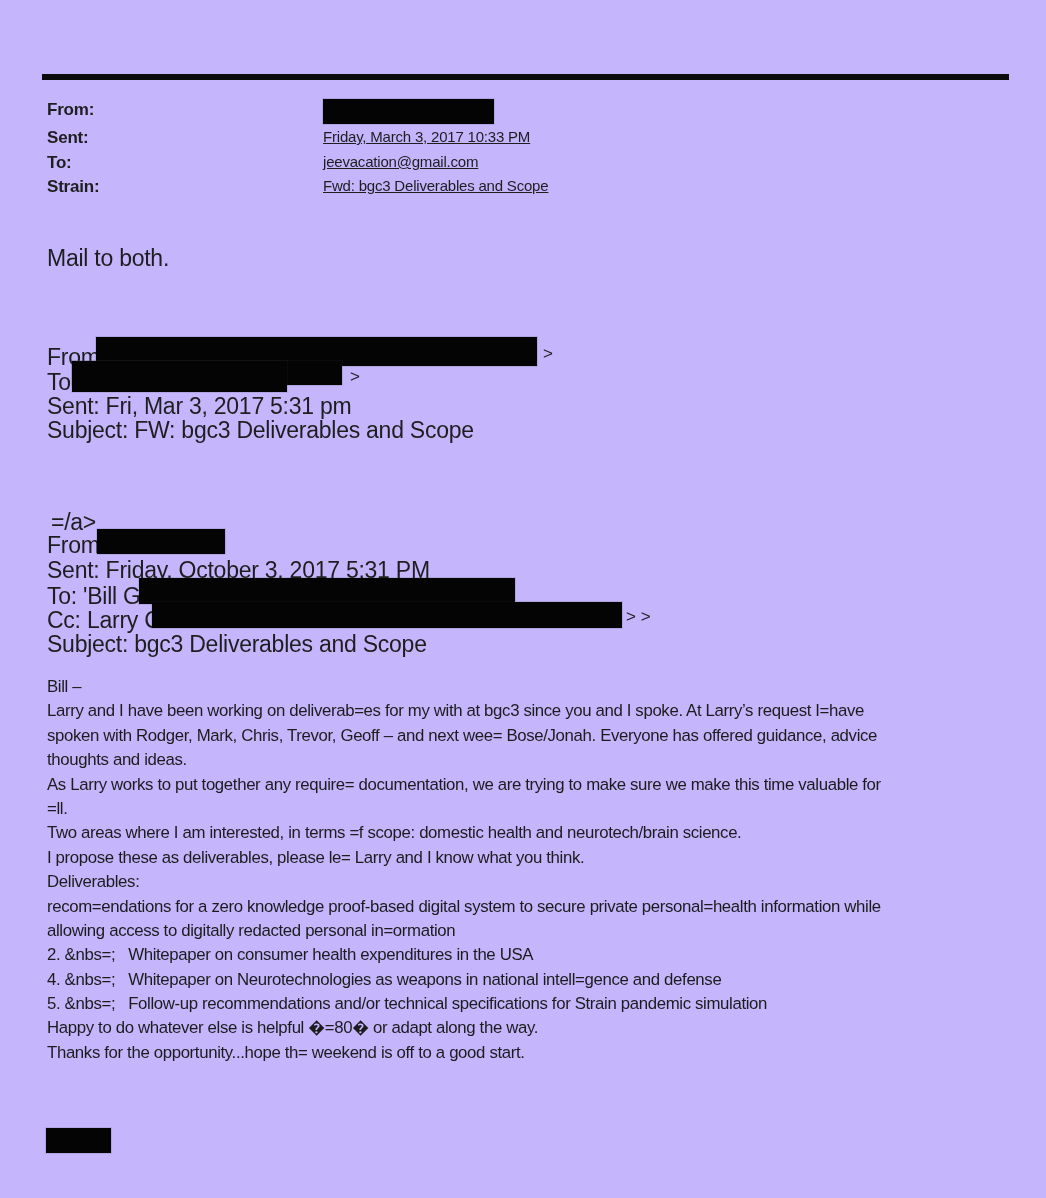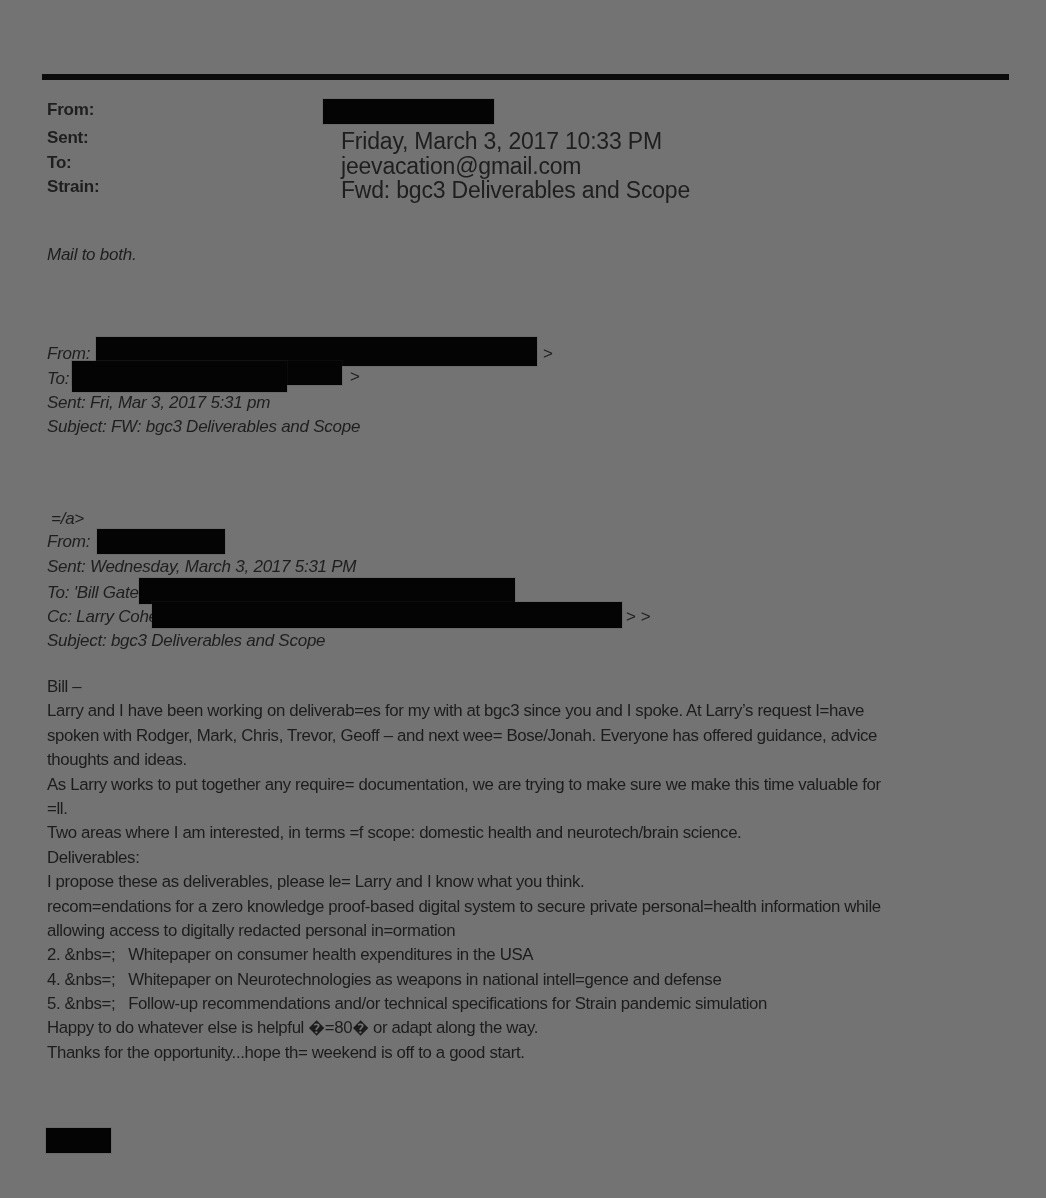--- a/index.html
+++ b/index.html
@@ -1,43 +1,43 @@
 <!DOCTYPE html>
 <html><head>
 <meta charset="utf-8">
 <style>
   html,body { margin:0; padding:0; background:#ffffff; }
   .page {
     position:relative;
     width:1046px; height:1198px;
-    background:#737373;
+    background:#c4b5fd;
     font-family:"Liberation Sans", sans-serif;
     color:#1e1e1e;
     overflow:hidden;
   }
   .rule {
     position:absolute;
     left:42px; top:74px; width:967px; height:6px;
     background:#0b0b0b;
   }
   .hdr-label {
     position:absolute; left:47px;
     font-size:17px; font-weight:bold; letter-spacing:-0.2px;
     white-space:pre;
   }
   .hdr-value {
-    position:absolute; left:341px;
-    font-size:23px; letter-spacing:-0.2px;
+    position:absolute; left:323px;
+    font-size:15px; letter-spacing:-0.2px;
     white-space:pre;
+    text-decoration:underline;
   }
   .line {
     position:absolute; left:47px;
-    font-size:17px; letter-spacing:-0.25px;
+    font-size:23px; letter-spacing:-0.25px;
     white-space:pre;
-    font-style:italic;
   }
   .redaction {
     position:absolute;
     background:#040404;
     box-shadow:0 0 0 1px #3a3a3a22;
   }
   .suffix {
     position:absolute;
     font-size:17px; white-space:pre;
   }
@@ -89,42 +89,42 @@
     <div class="line" style="top:393px">Sent: Fri, Mar 3, 2017 5:31 pm</div>
     <div class="line" style="top:417px">Subject: FW: bgc3 Deliverables and Scope</div>
   </div>
 
   <div>
     <div class="line" style="top:509px; left:51px;">=/a&gt;</div>
 
     <div class="line" style="top:532px">From:</div>
     <div class="redaction" style="left:97px; top:529px; width:128px; height:25px;"></div>
 
-    <div class="line" style="top:557px">Sent: Wednesday, March 3, 2017 5:31 PM</div>
+    <div class="line" style="top:557px">Sent: Friday, October 3, 2017 5:31 PM</div>
 
     <div class="line" style="top:583px">To: 'Bill Gates' &lt;</div>
     <div class="redaction" style="left:139px; top:578px; width:376px; height:26px;"></div>
 
     <div class="line" style="top:607px">Cc: Larry Cohen &lt;</div>
     <div class="redaction" style="left:152px; top:602px; width:470px; height:26px;"></div>
     <div class="suffix" style="left:626px; top:607px;">&gt; &gt;</div>
 
     <div class="line" style="top:631px">Subject: bgc3 Deliverables and Scope</div>
   </div>
 
   <div class="body-block">
       <div class="body-line">Bill –</div>
       <div class="body-line">Larry and I have been working on deliverab=es for my with at bgc3 since you and I spoke. At Larry’s request I=have</div>
       <div class="body-line">spoken with Rodger, Mark, Chris, Trevor, Geoff – and next wee= Bose/Jonah. Everyone has offered guidance, advice</div>
       <div class="body-line">thoughts and ideas.</div>
       <div class="body-line">As Larry works to put together any require= documentation, we are trying to make sure we make this time valuable for</div>
       <div class="body-line">=ll.</div>
       <div class="body-line">Two areas where I am interested, in terms =f scope: domestic health and neurotech/brain science.</div>
+      <div class="body-line">I propose these as deliverables, please le= Larry and I know what you think.</div>
       <div class="body-line">Deliverables:</div>
-      <div class="body-line">I propose these as deliverables, please le= Larry and I know what you think.</div>
       <div class="body-line">recom=endations for a zero knowledge proof-based digital system to secure private personal=health information while</div>
       <div class="body-line">allowing access to digitally redacted personal in=ormation</div>
       <div class="body-line">2. &amp;nbs=;   Whitepaper on consumer health expenditures in the USA</div>
       <div class="body-line">4. &amp;nbs=;   Whitepaper on Neurotechnologies as weapons in national intell=gence and defense</div>
       <div class="body-line">5. &amp;nbs=;   Follow-up recommendations and/or technical specifications for Strain pandemic simulation</div>
       <div class="body-line">Happy to do whatever else is helpful �=80� or adapt along the way.</div>
       <div class="body-line">Thanks for the opportunity...hope th= weekend is off to a good start.</div>
     </div>
 
   <div class="redaction" style="left:46px; top:1128px; width:65px; height:25px;"></div>

